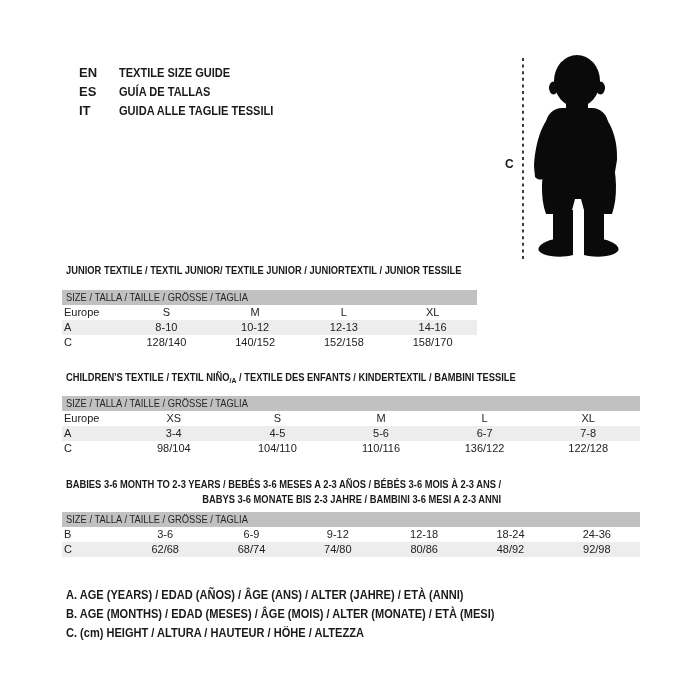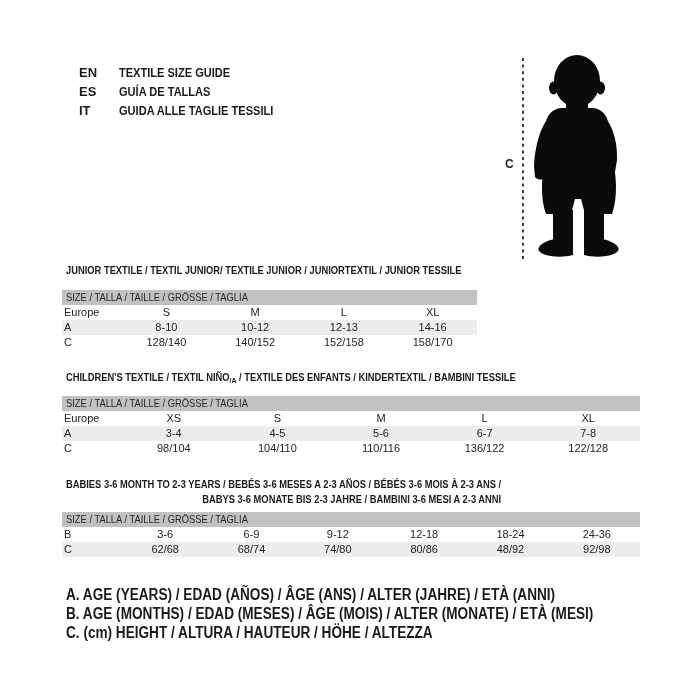--- a/index.html
+++ b/index.html
@@ -36,21 +36,21 @@
   #babies-table   { left:62px; top:512px; width:578px; }
 
   .thead { height:15px; line-height:15px; background:#c1c1c1; padding-left:4px;
            font-size:11px; color:#262626; }
   .trow  { display:flex; height:15px; line-height:15px; font-size:11px; color:#222222; }
   .trow.alt { background:#ededed; }
   .cell-label { width:58px; padding-left:2px; }
   .cell { flex:1; text-align:center; }
 
   
-  .footnotes { position:absolute; left:66px; top:585px; font-weight:bold; font-size:16px; }
+  .footnotes { position:absolute; left:66px; top:585px; font-weight:bold; font-size:13px; }
   .footnote-line { height:19px; line-height:19px; transform:scaleX(0.85); transform-origin:0 50%; white-space:nowrap; }
 </style>
 </head>
 <body>
 
 <div id="canvas">
 
   <div class="lang-block">
     <div class="lang-row">
       <span class="lang-code">EN</span>

